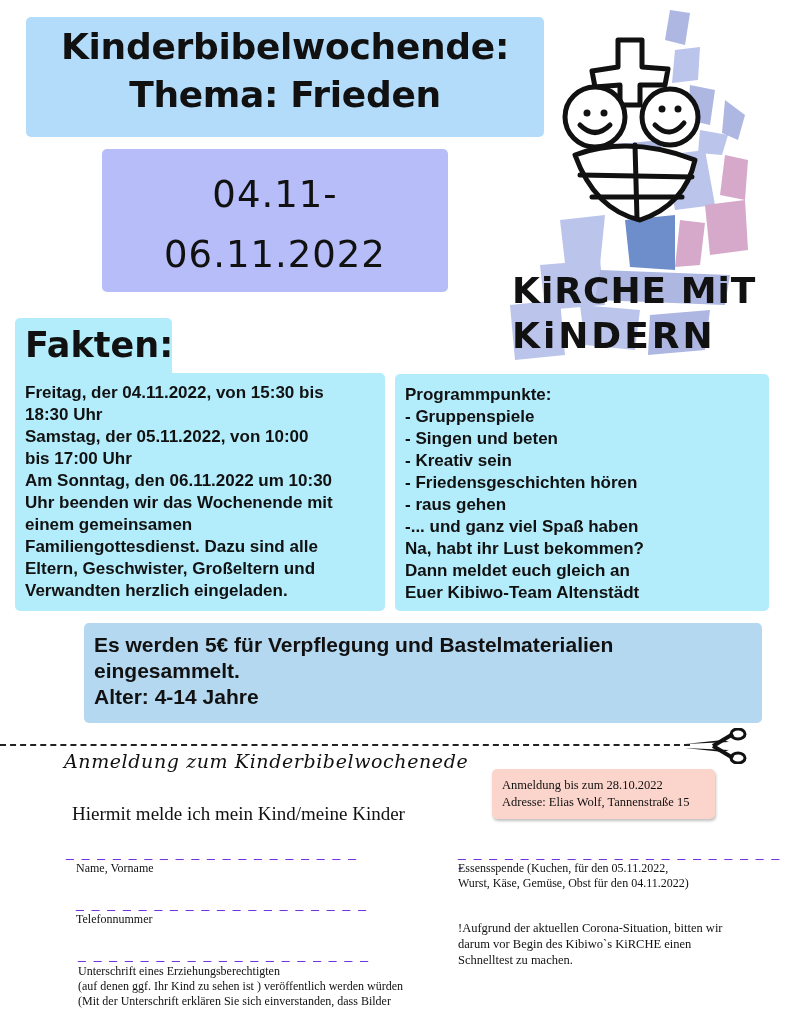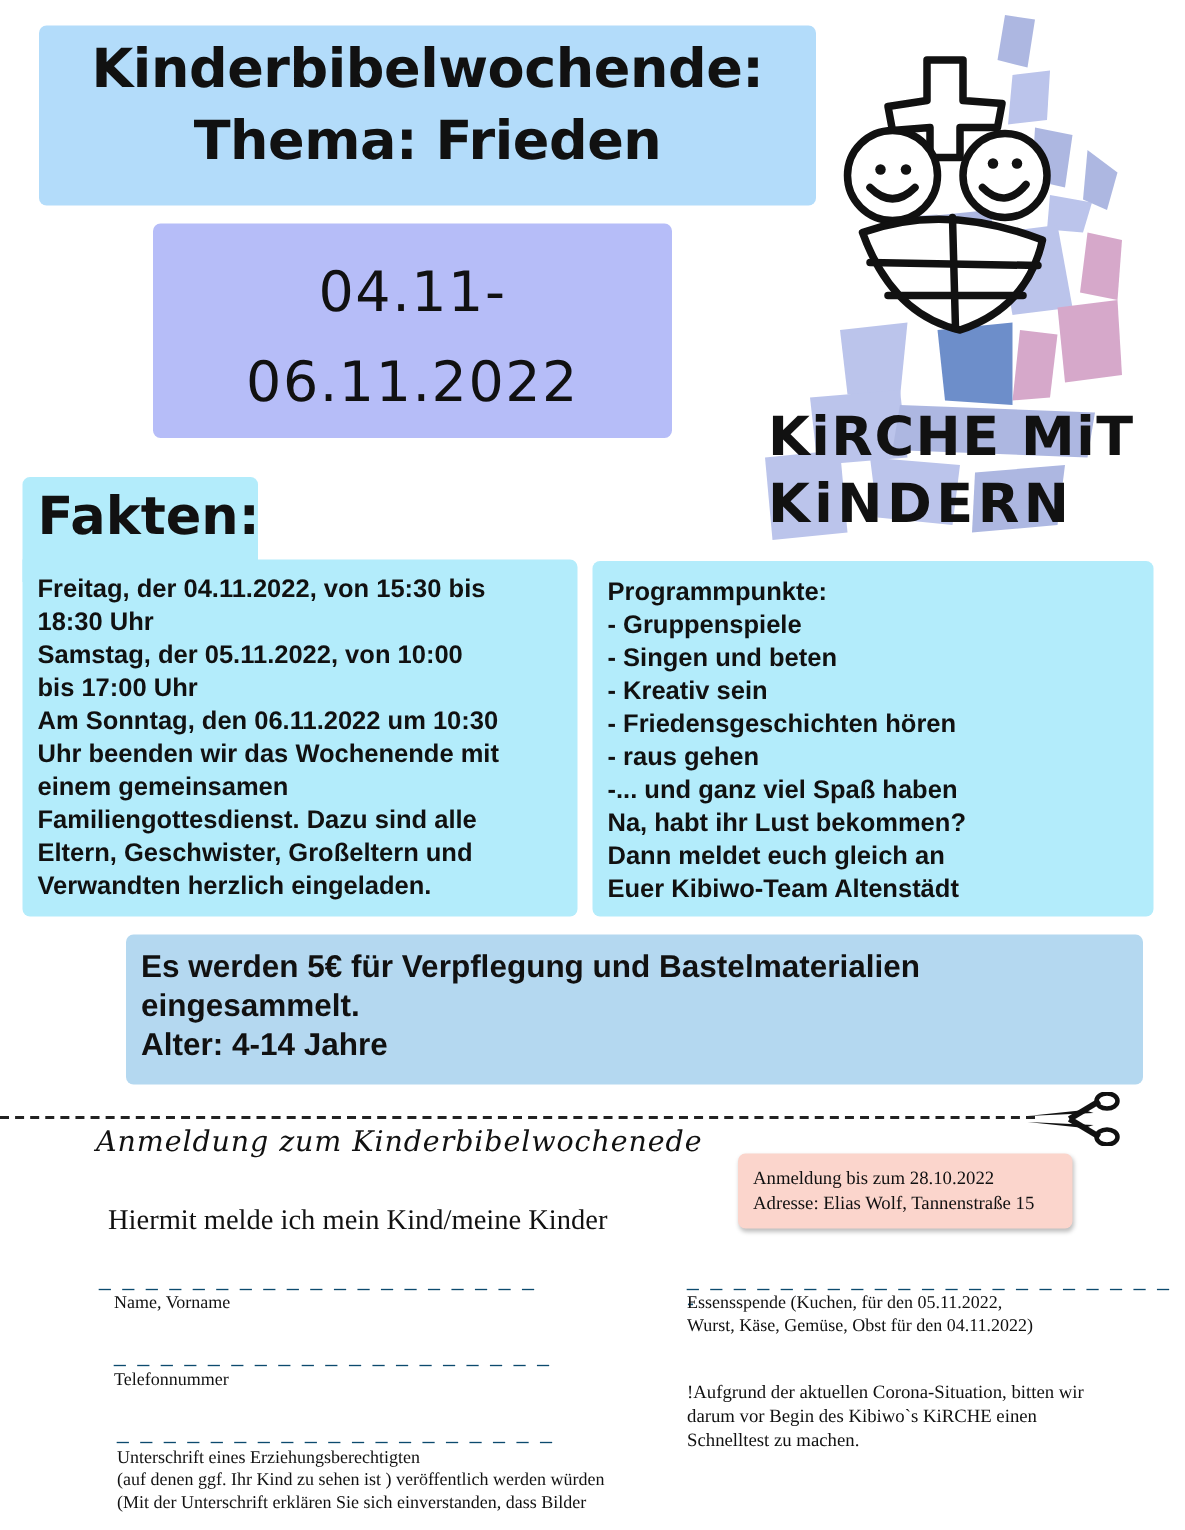--- a/index.html
+++ b/index.html
@@ -46,21 +46,21 @@
       left: 64px; top: 750px; font-family: "DejaVu Serif", serif; font-style: italic; font-size: 19px;
       letter-spacing: 0.6px;
     }
     .deadline-box {
       left: 492px; top: 757px; width: 223px; height: 50px; background: #fbd5cc; border-radius: 5px;
       box-shadow: 1px 2px 3px rgba(0,0,0,0.25); padding: 8px 0 0 10px; box-sizing: border-box;
       font-family: "Liberation Serif", serif; font-size: 12.5px; line-height: 17px; margin-top: 12px;
     }
     .serif { font-family: "Liberation Serif", serif; }
     .hiermit { left: 72px; top: 803px; font-size: 19px; }
-    .line { font-family: "Liberation Sans", sans-serif; font-size: 14px; letter-spacing: 2px; color: #0c4a6e; }
+    .line { font-family: "Liberation Sans", sans-serif; font-size: 14px; letter-spacing: 2px; color: #6d28d9; }
     .lab { font-size: 12px; line-height: 15px; }
     .note { font-size: 12.5px; line-height: 16px; }
     .fact-line { white-space: nowrap; }
   </style>
 </head>
 <body>
 
 <div class="abs title-box">
   <div>Kinderbibelwochende:</div>
   <div>Thema: Frieden</div>

